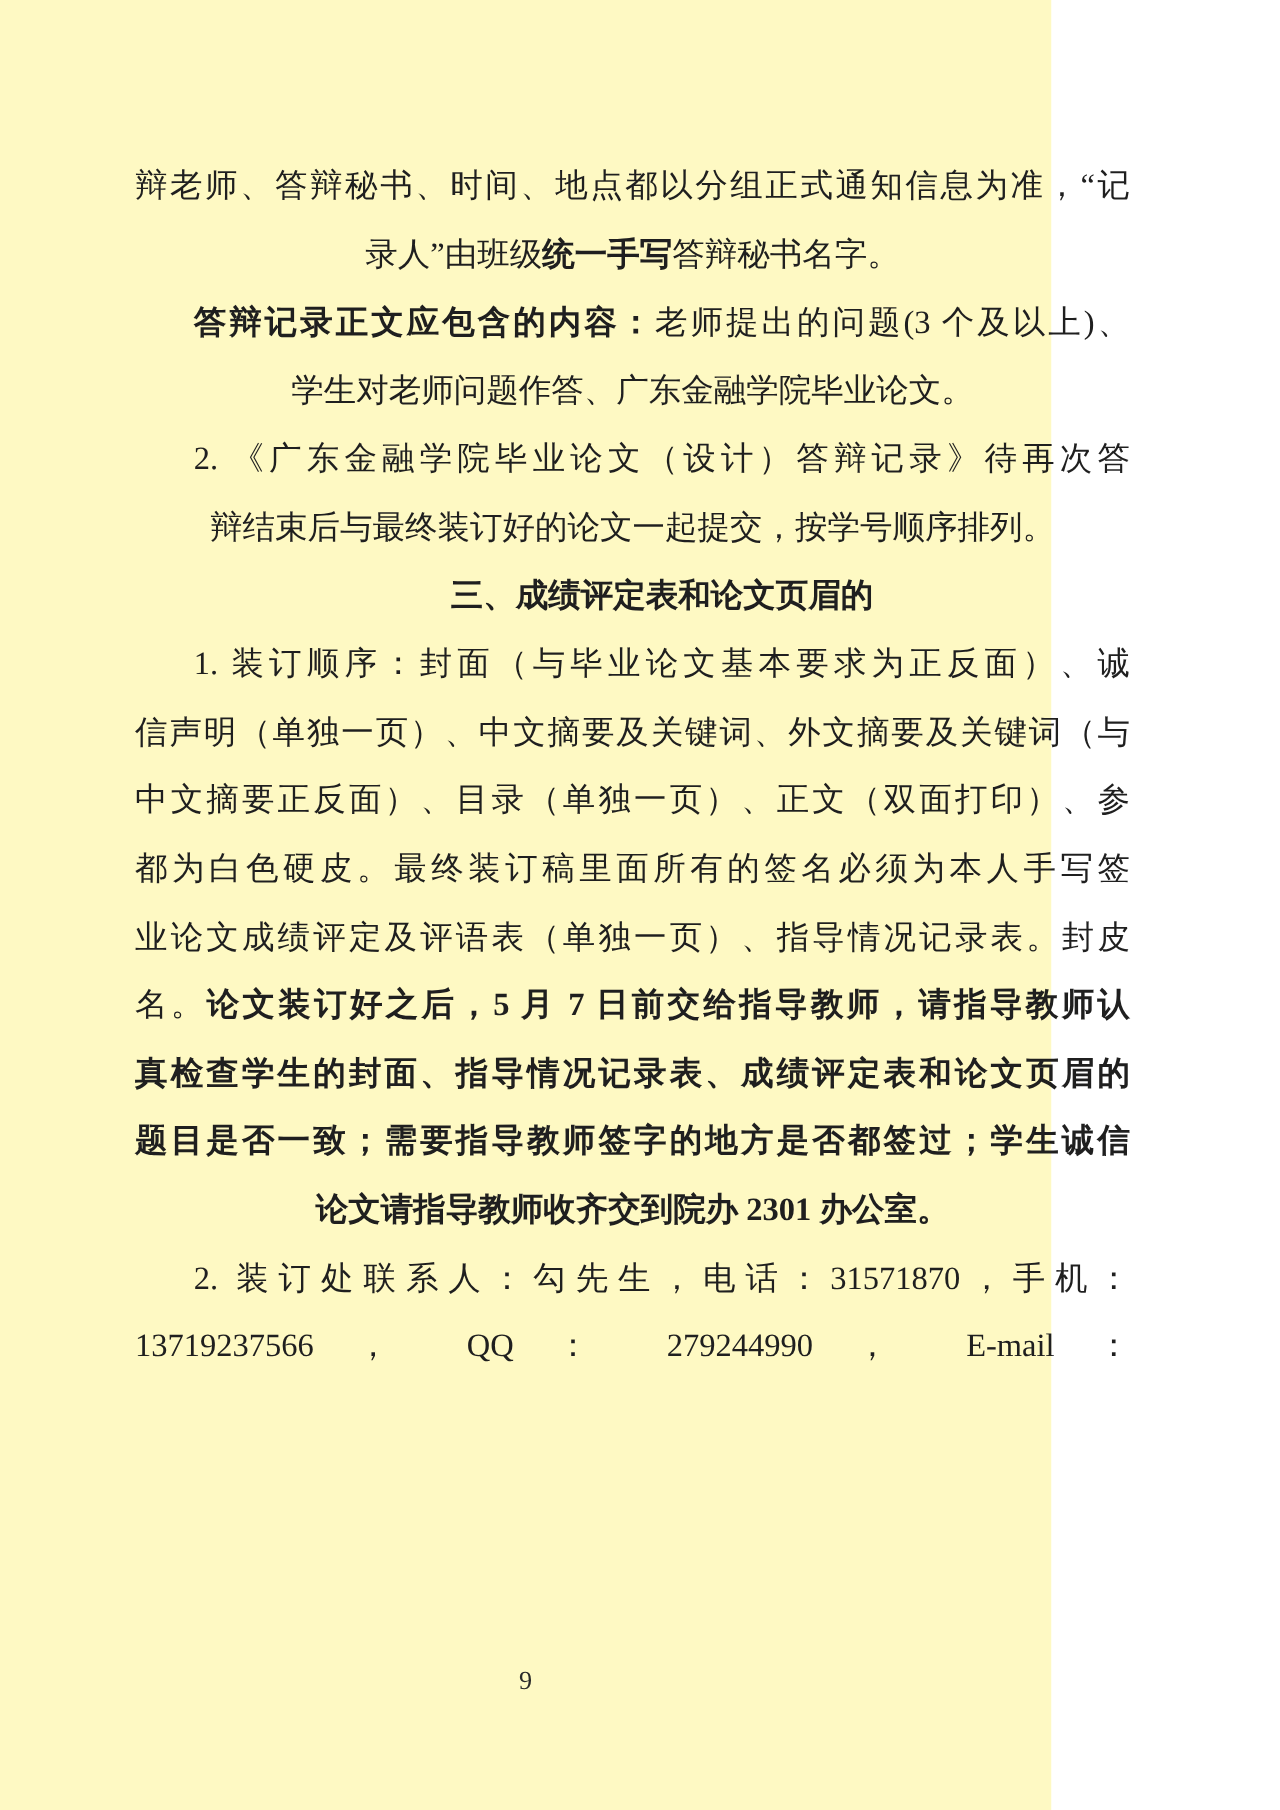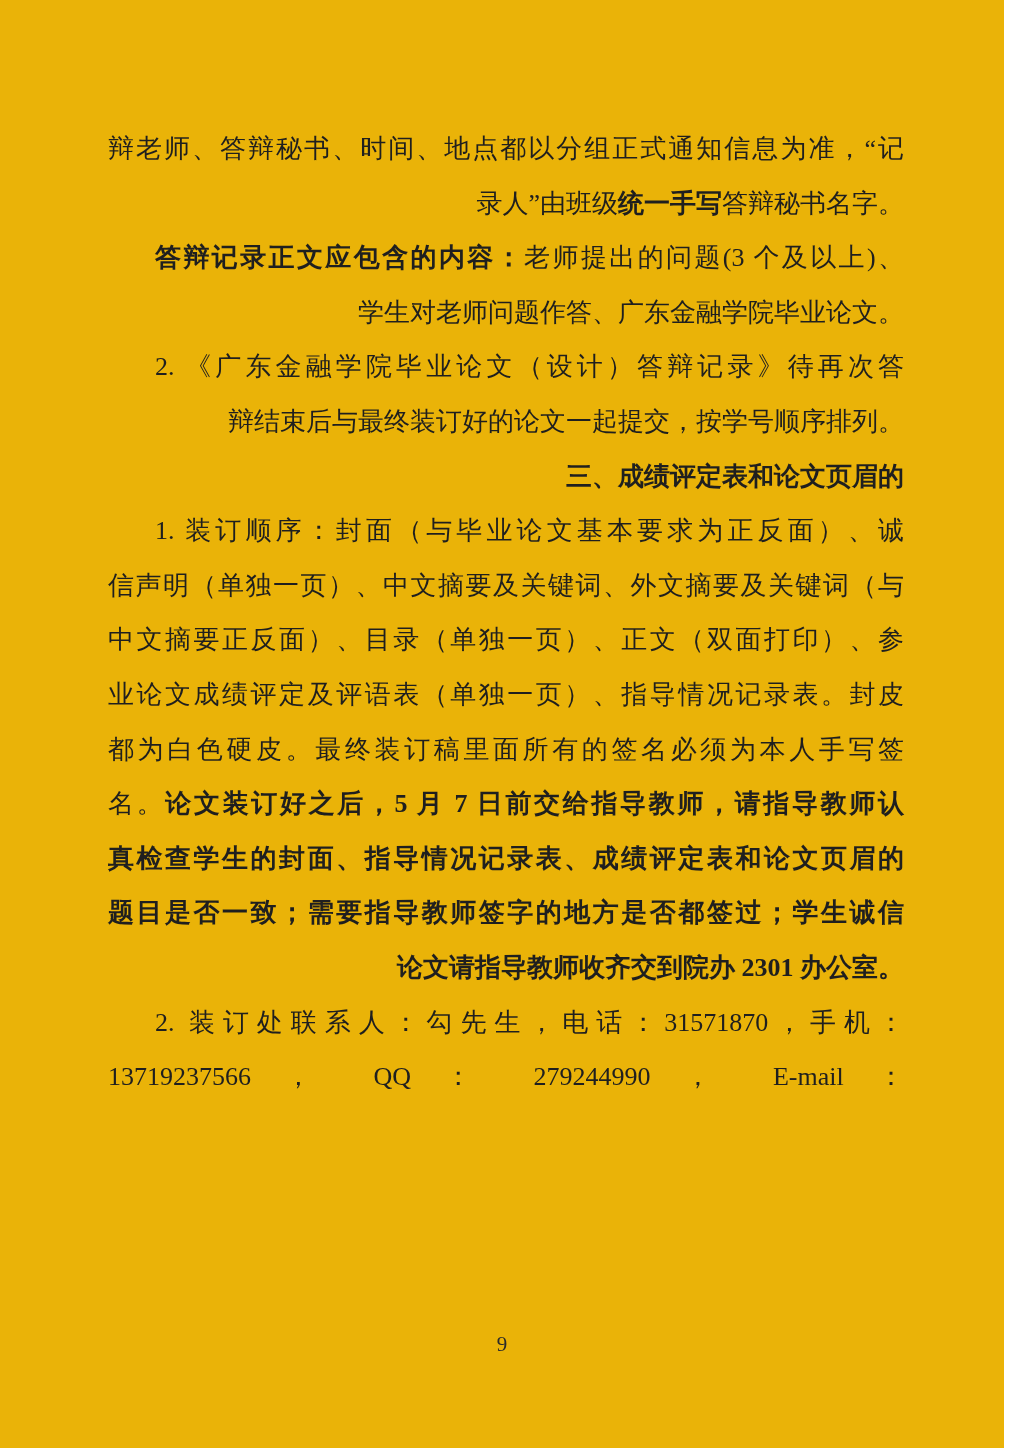--- a/index.html
+++ b/index.html
@@ -1,35 +1,35 @@
 <!DOCTYPE html>
 <html><head>
 <meta charset="utf-8">
 <style>
   * { margin: 0; padding: 0; box-sizing: border-box; }
   html, body { width: 1024px; height: 1448px; background: #ffffff; overflow: hidden; }
   .page {
     position: relative;
-    width: 1004px;
+    width: 841px;
     height: 1448px;
-    background: #eab308;
+    background: #fef9c3;
     font-family: "Liberation Serif", "DejaVu Serif", serif;
     color: #1f1f1f;
   }
   .text-body {
     position: absolute;
     left: 108px;
     top: 122px;
     width: 796px;
   }
   .line {
     font-size: 26px;
     line-height: 54.6px;
     height: 54.6px;
-    text-align: right;
+    text-align: center;
     white-space: nowrap;
   }
   .line.justify {
     white-space: normal;
     text-align: justify;
     text-align-last: justify;
   }
   .line.indent { text-indent: 47px; }
   .seg { font-weight: normal; }
   .seg.bold { font-weight: 700; }
@@ -52,22 +52,22 @@
       <div class="line justify"><span class="seg">辩老师、答辩秘书、时间、地点都以分组正式通知信息为准，“记</span></div>
       <div class="line"><span class="seg">录人”由班级</span><span class="seg bold">统一手写</span><span class="seg">答辩秘书名字。</span></div>
       <div class="line indent justify"><span class="seg bold">答辩记录正文应包含的内容：</span><span class="seg">老师提出的问题(3 个及以上)、</span></div>
       <div class="line"><span class="seg">学生对老师问题作答、广东金融学院毕业论文。</span></div>
       <div class="line indent justify"><span class="seg">2. 《广东金融学院毕业论文（设计）答辩记录》待再次答</span></div>
       <div class="line"><span class="seg">辩结束后与最终装订好的论文一起提交，按学号顺序排列。</span></div>
       <div class="line indent"><span class="seg bold">三、成绩评定表和论文页眉的</span></div>
       <div class="line indent justify"><span class="seg">1. 装订顺序：封面（与毕业论文基本要求为正反面）、诚</span></div>
       <div class="line justify"><span class="seg">信声明（单独一页）、中文摘要及关键词、外文摘要及关键词（与</span></div>
       <div class="line justify"><span class="seg">中文摘要正反面）、目录（单独一页）、正文（双面打印）、参</span></div>
+      <div class="line justify"><span class="seg">都为白色硬皮。最终装订稿里面所有的签名必须为本人手写签</span></div>
       <div class="line justify"><span class="seg">业论文成绩评定及评语表（单独一页）、指导情况记录表。封皮</span></div>
-      <div class="line justify"><span class="seg">都为白色硬皮。最终装订稿里面所有的签名必须为本人手写签</span></div>
       <div class="line justify"><span class="seg">名。</span><span class="seg bold">论文装订好之后，5 月 7 日前交给指导教师，请指导教师认</span></div>
       <div class="line justify"><span class="seg bold">真检查学生的封面、指导情况记录表、成绩评定表和论文页眉的</span></div>
       <div class="line justify"><span class="seg bold">题目是否一致；需要指导教师签字的地方是否都签过；学生诚信</span></div>
       <div class="line"><span class="seg bold">论文请指导教师收齐交到院办 2301 办公室。</span></div>
       <div class="line indent justify"><span class="seg">2. 装订处联系人：勾先生，电话：31571870，手机：</span></div>
       <div class="line justify"><span class="seg">13719237566 ， QQ ： 279244990 ， E-mail ：</span></div>
     </div>
   <div class="page-number">9</div>
 </div>
 

